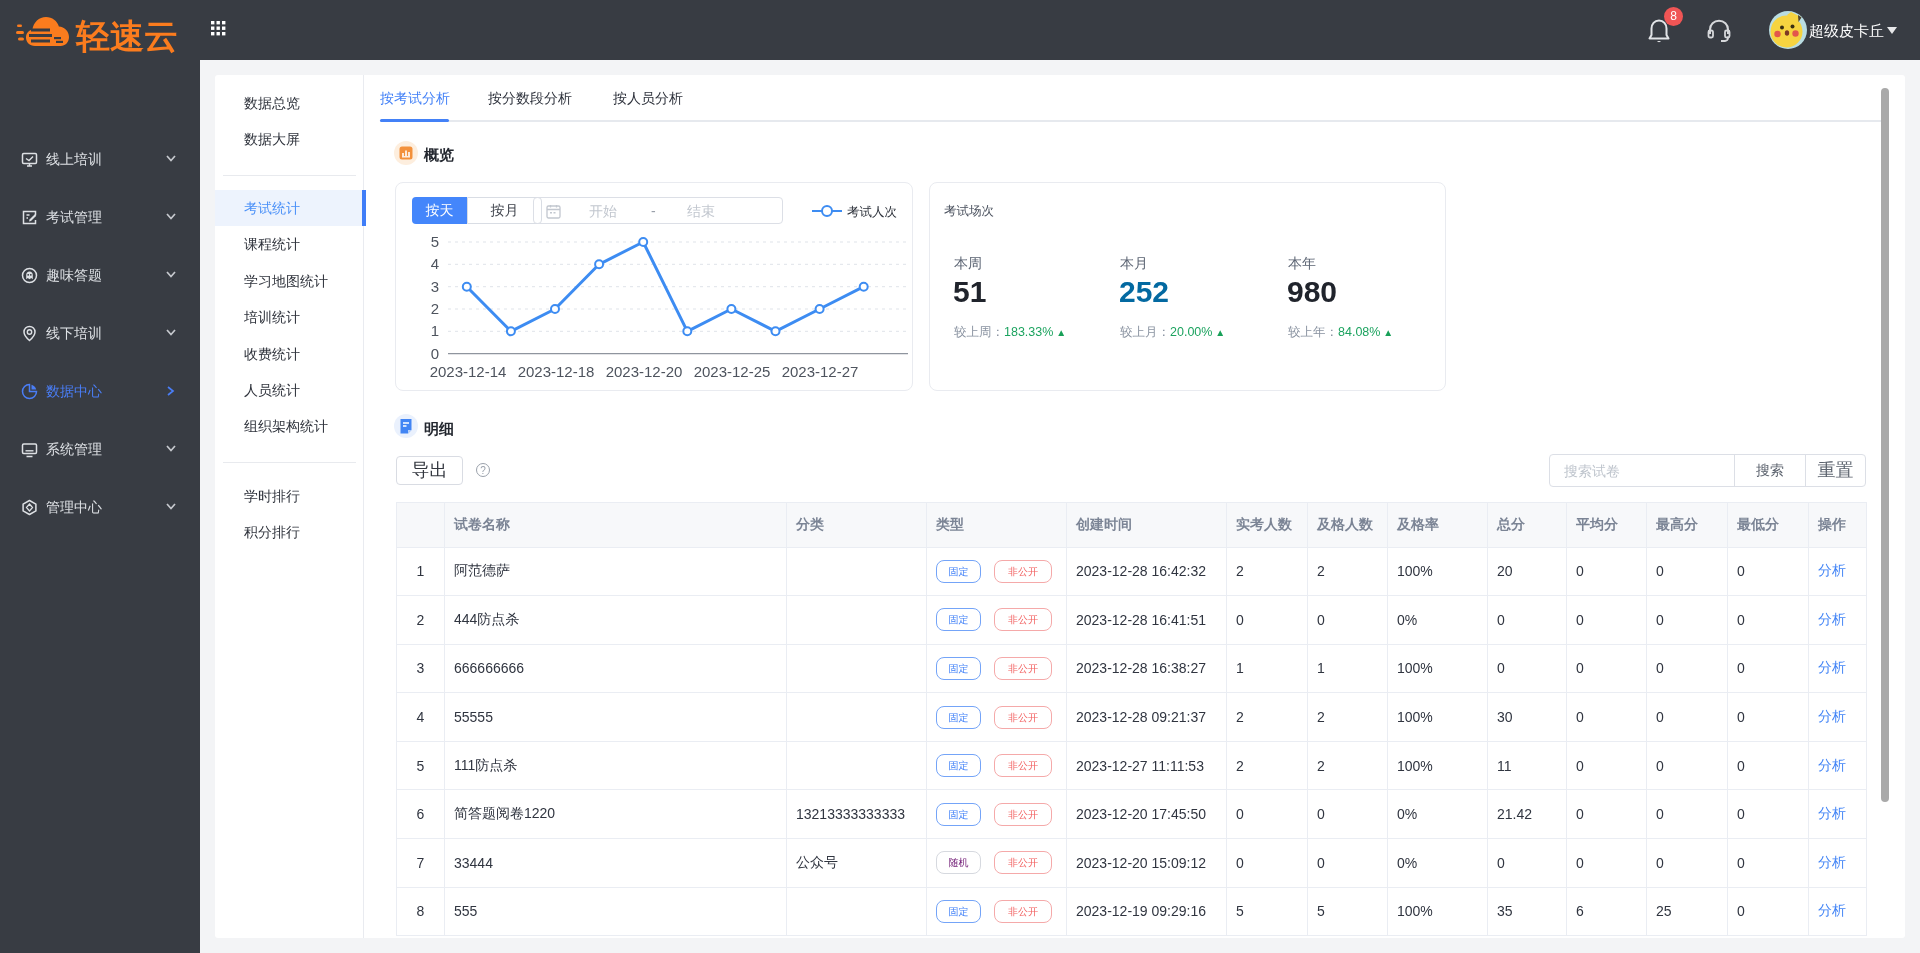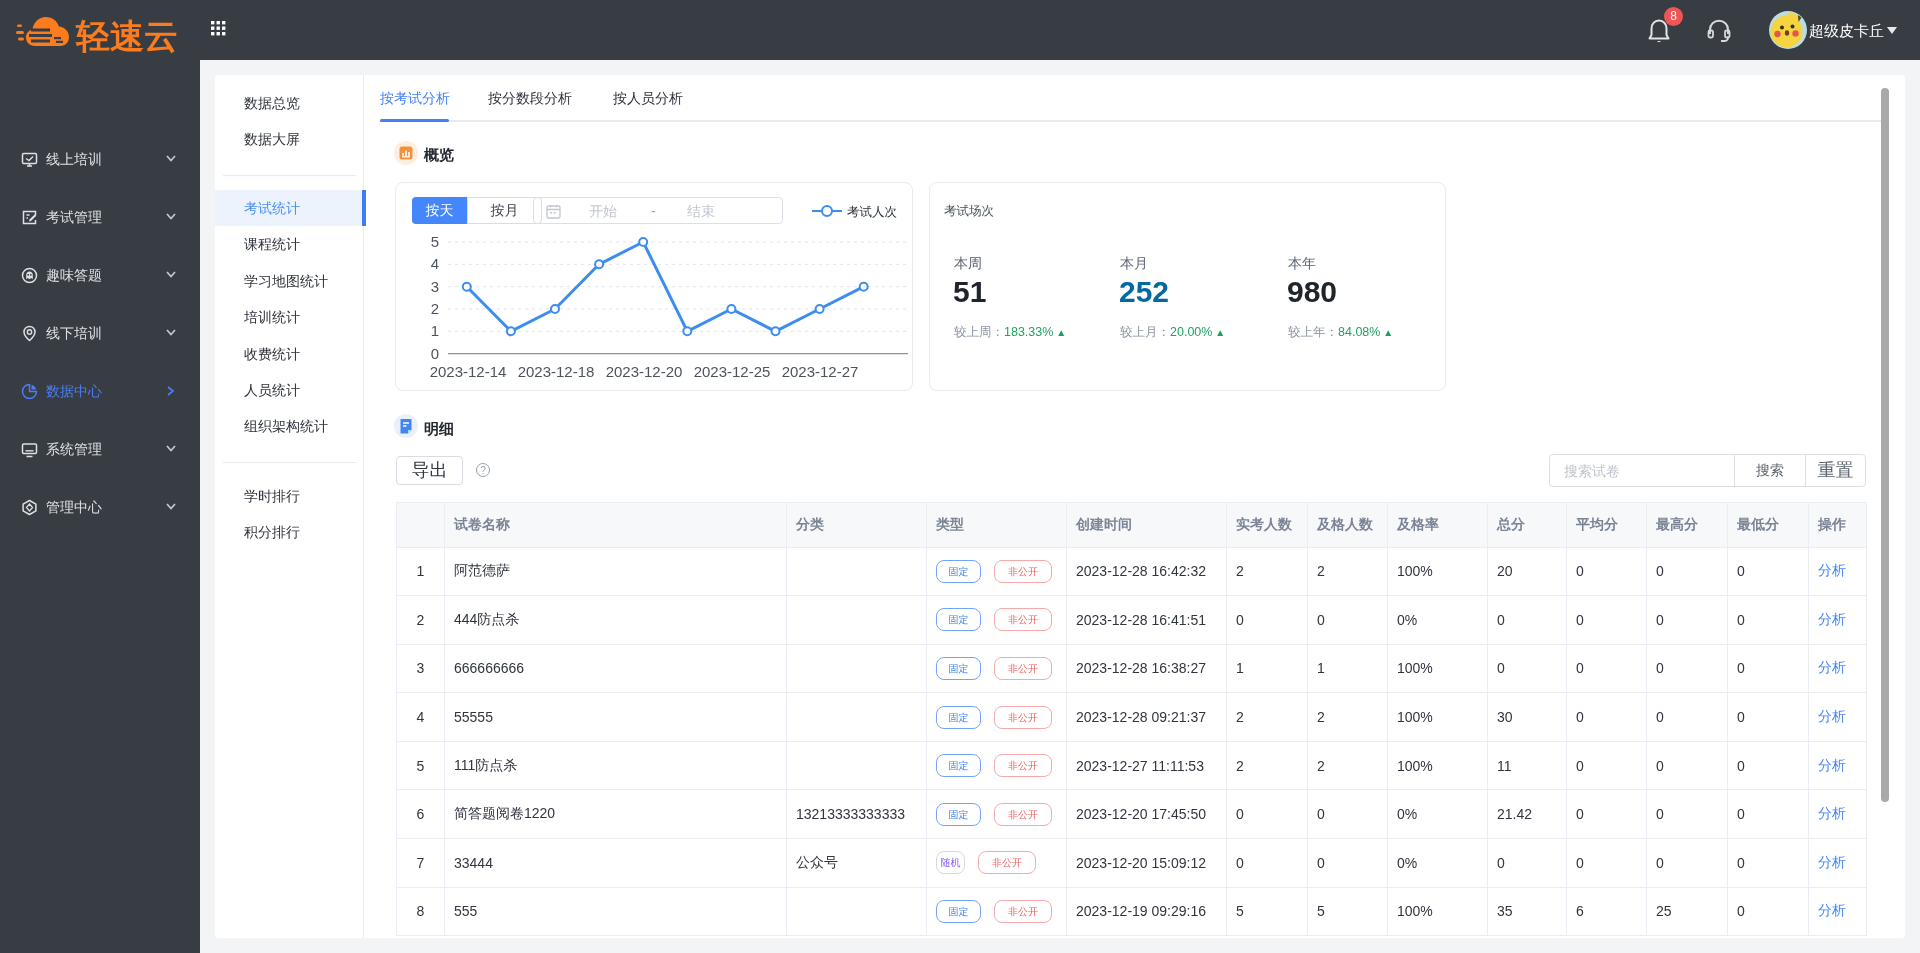--- a/index.html
+++ b/index.html
@@ -39,21 +39,21 @@
   #dateinput { position:absolute; left:533px; top:197px; width:250px; height:27px; border:1px solid #dcdfe6; border-radius:4px; z-index:3; }
   
   #dtable { position:absolute; left:396px; top:502px; z-index:2; border-collapse:collapse; table-layout:fixed; }
   #dtable th, #dtable td { border:1px solid #eaedf3; font-weight:normal; font-size:14px; color:#303540; padding:0 0 0 9px; text-align:left; overflow:hidden; white-space:nowrap; }
   #dtable th { height:44.5px; background:#f7f8fa; color:#7b8495; font-weight:bold; }
   #dtable td { height:48.6px; background:#fff; }
   #dtable td.ctr { text-align:center; padding-left:0; }
   .bdg { display:inline-block; height:23px; line-height:21px; border-radius:8px; font-size:10px; text-align:center; background:#fff; }
   .bdg.fix { width:45px; border:1px solid #74a4f8; color:#4080f8; }
   .bdg.pri { width:58px; border:1px solid #f5a9a9; color:#f25f5f; margin-left:13px; }
-  .bdg.rnd { width:29px; border:1px solid #d6d9df; color:#8b5cf6; }
+  .bdg.rnd { width:45px; border:1px solid #d6d9df; color:#701a75; }
   #dtable td.lnk { color:#4284f6; }
   
   #scrollthumb { position:absolute; left:1881px; top:88px; width:8px; height:714px; background:#a9a9a9; border-radius:4px; z-index:6; }
 </style>
 </head>
 <body>
   <div id="panel"></div>
   <div id="subnav-border"></div>
   <div id="header">
 

